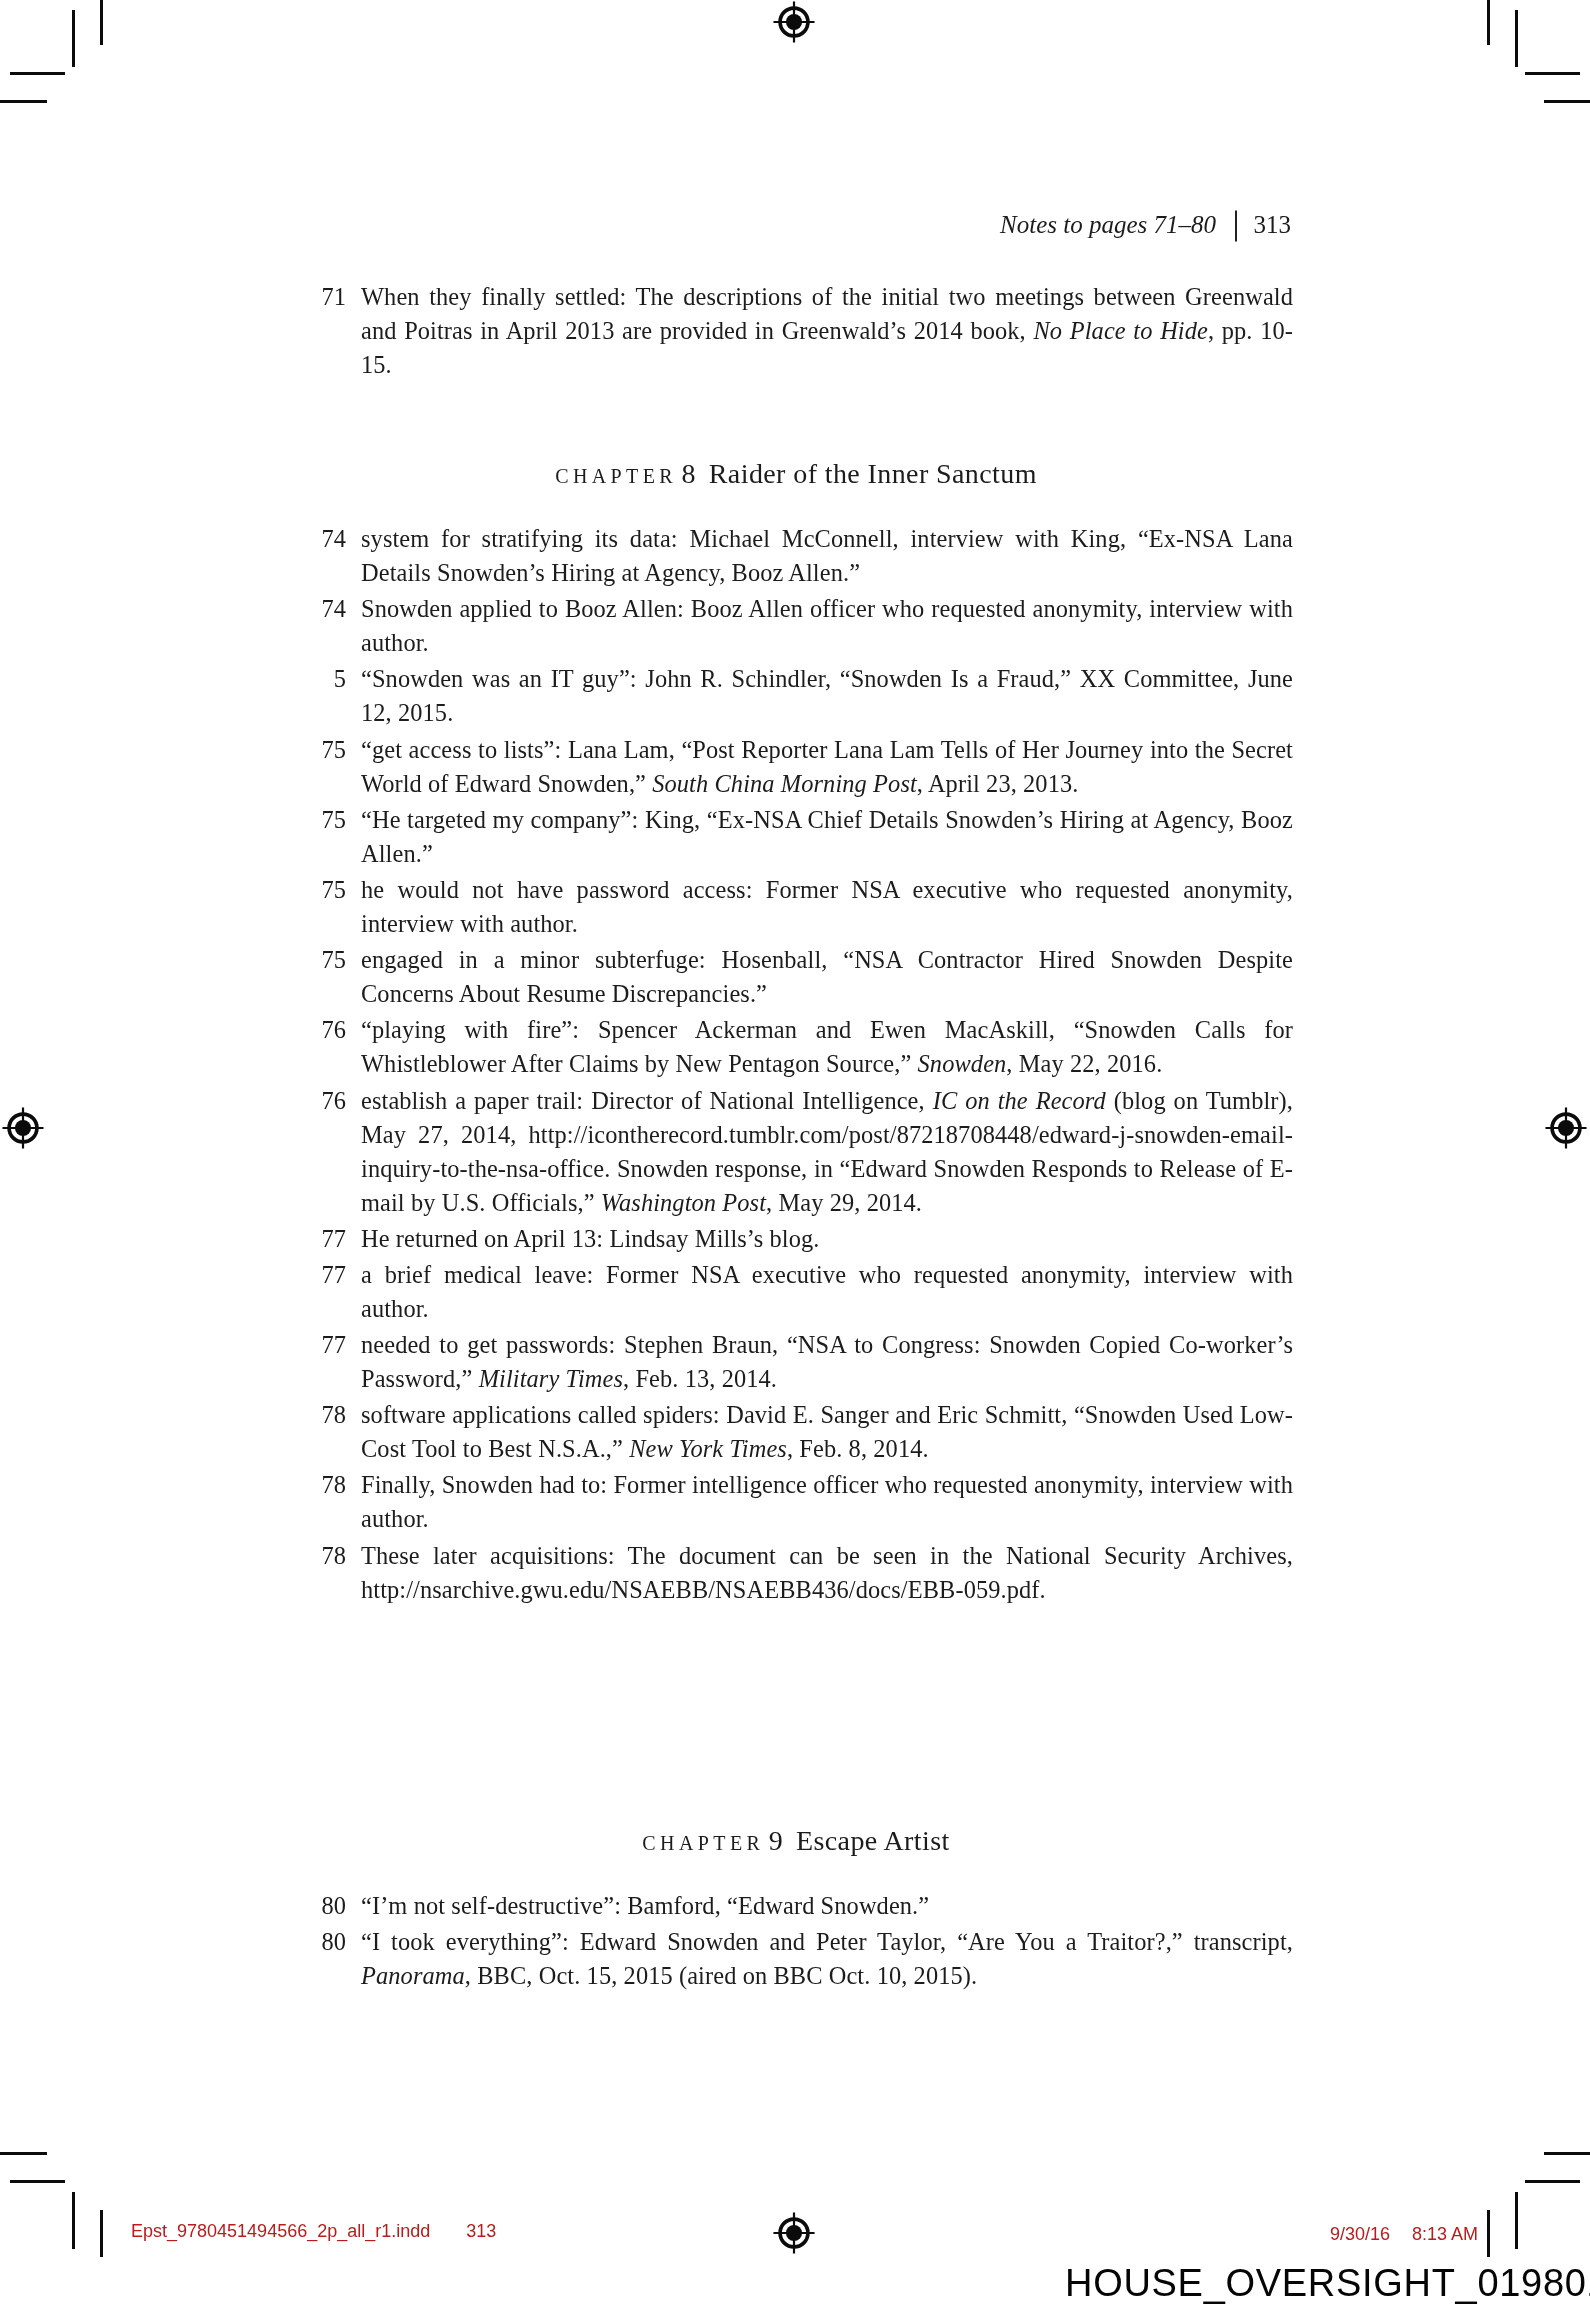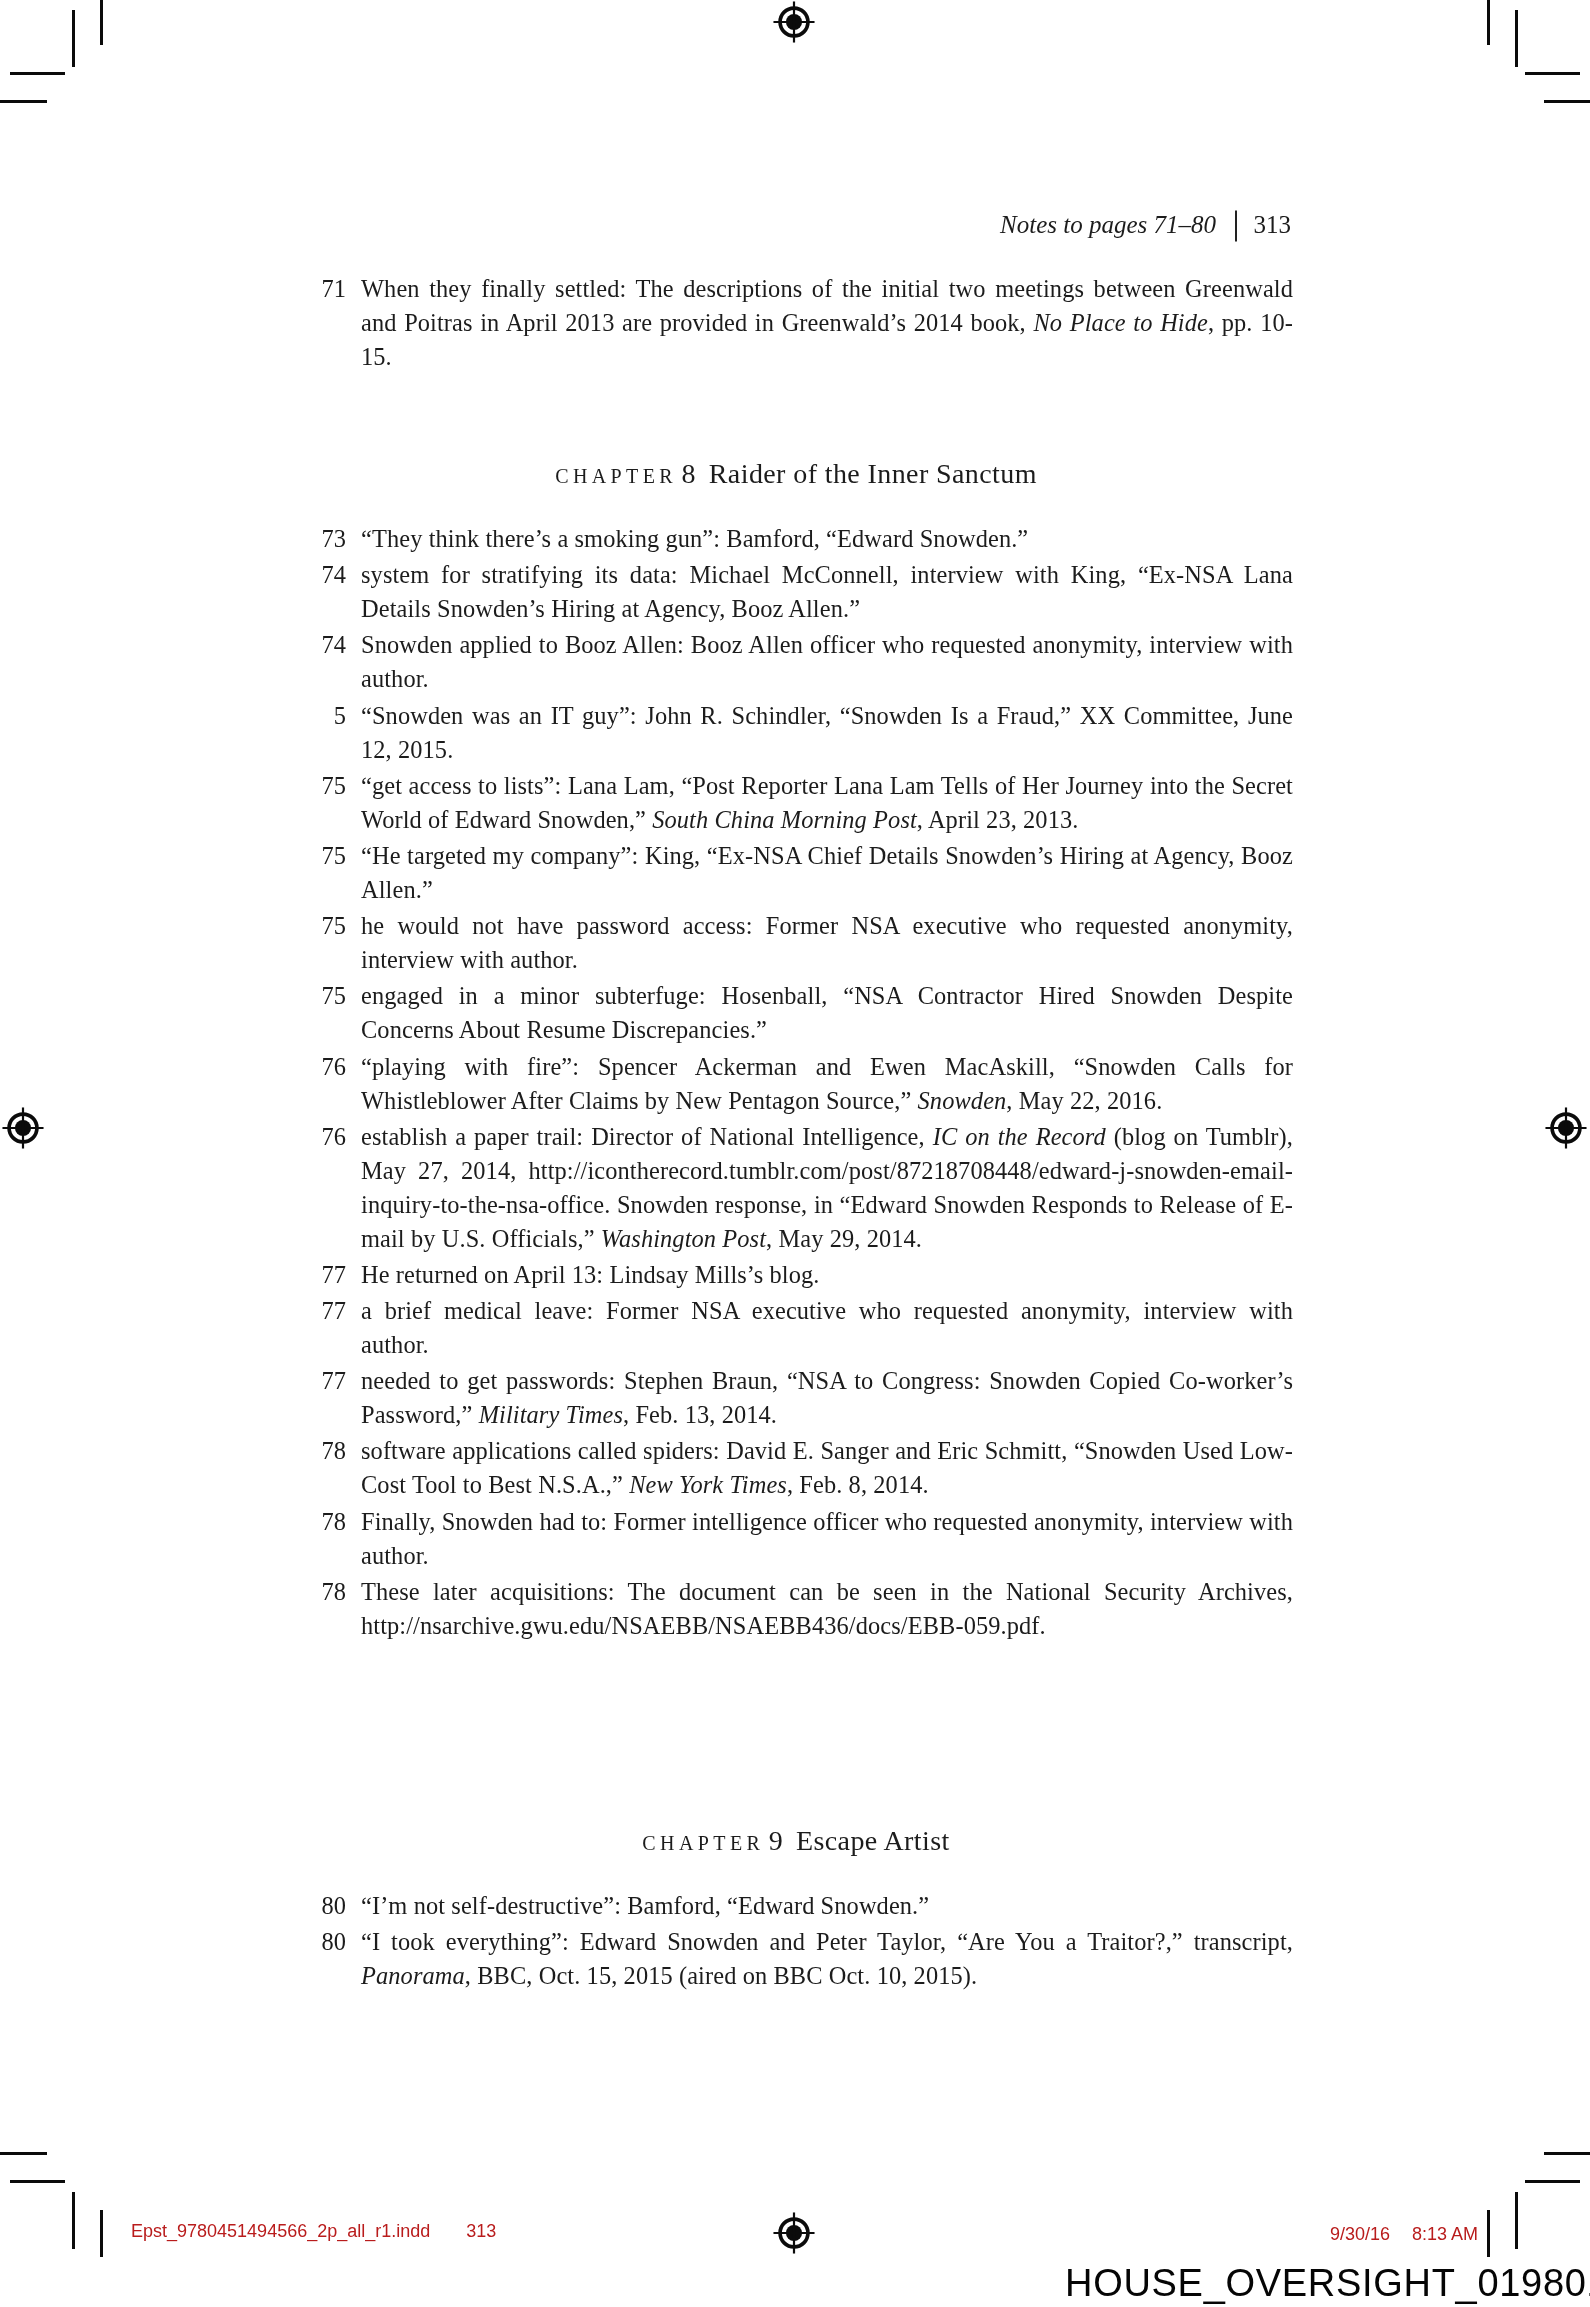--- a/index.html
+++ b/index.html
@@ -18,21 +18,21 @@
     text-align:right;font-size:25px;line-height:31px;white-space:nowrap;
   }
   .runhead .head-title{font-style:italic;}
   .head-bar{
     display:inline-block;width:2.2px;height:31px;background:#222;
     vertical-align:middle;margin:0 16.3px 0 19px;transform:translateY(-1.5px);
   }
 
   
   .notes-block{position:absolute;left:301px;width:992px;}
-  .front-notes{top:272px;}
+  .front-notes{top:280px;}
   .ch8-notes{top:522px;}
   .ch9-notes{top:1889px;}
   .note{display:grid;grid-template-columns:45px 932px;column-gap:15px;margin-bottom:2.2px;}
   .note-num{text-align:right;font-size:24.4px;line-height:34px;}
   .note-text{
     text-align:justify;font-size:24.4px;line-height:34px;
     overflow-wrap:break-word;letter-spacing:0.1px;
   }
   .note-text i{font-style:italic;}
 
@@ -120,24 +120,20 @@
       <span class="note-num">71</span>
       <span class="note-text"><span>When they finally settled: The descriptions of the initial two meetings between Greenwald and Poitras in April 2013 are provided in Greenwald’s 2014 book, </span><i>No Place to Hide</i><span>, pp. 10-15.</span></span>
     </div>
   </div>
 
 <div class="chapter-heading ch8">
   <span class="chap-label">CHAPTER</span><span class="chap-num">8</span><span class="chap-title">Raider of the Inner Sanctum</span>
 </div>
 <div class="notes-block ch8-notes">
     <div class="note">
-      <span class="note-num">73</span>
-      <span class="note-text"><span>“They think there’s a smoking gun”: Bamford, “Edward Snowden.”</span></span>
-    </div>
-    <div class="note">
       <span class="note-num">74</span>
       <span class="note-text"><span>system for stratifying its data: Michael McConnell, interview with King, “Ex-NSA Lana Details Snowden’s Hiring at Agency, Booz Allen.”</span></span>
     </div>
     <div class="note">
       <span class="note-num">74</span>
       <span class="note-text"><span>Snowden applied to Booz Allen: Booz Allen officer who requested anonymity, interview with author.</span></span>
     </div>
     <div class="note">
       <span class="note-num">5</span>
       <span class="note-text"><span>“Snowden was an IT guy”: John R. Schindler, “Snowden Is a Fraud,” XX Committee, June 12, 2015.</span></span>

